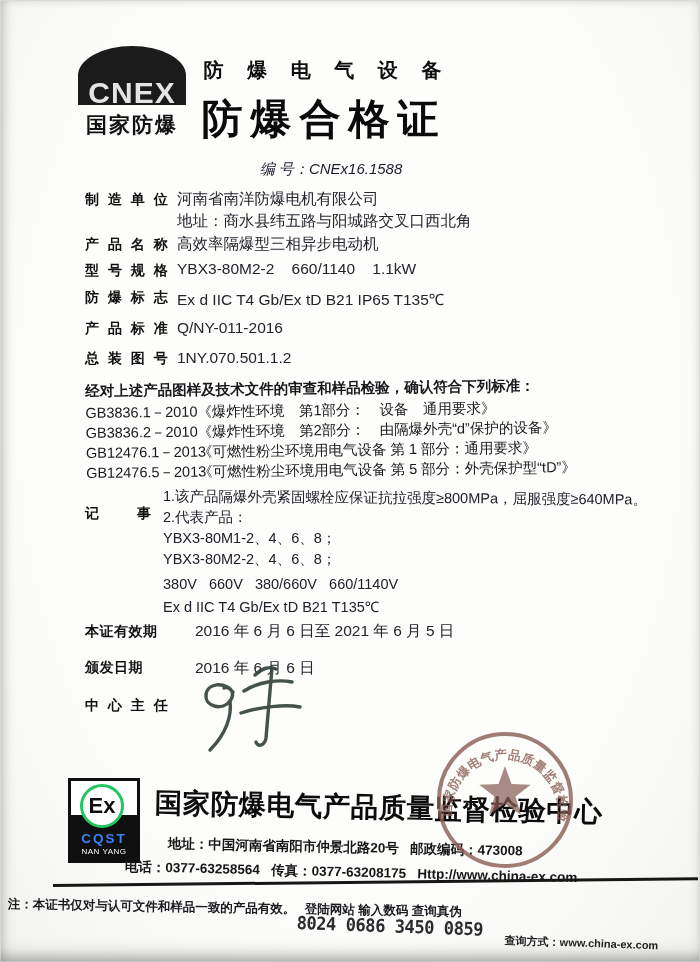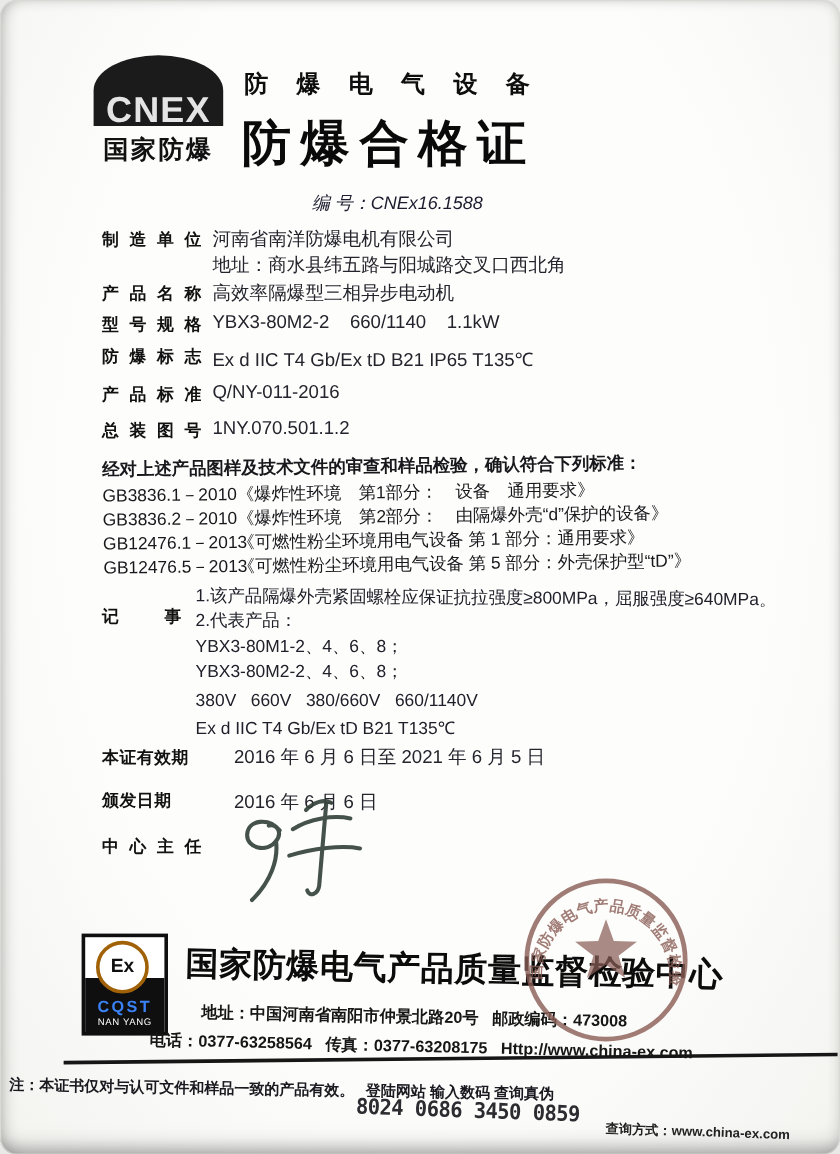--- a/index.html
+++ b/index.html
@@ -3,21 +3,20 @@
 <meta charset="utf-8">
 <style>
   html,body{margin:0;padding:0;background:#e9e9e7;}
   .page{
     position:relative;width:700px;height:962px;margin:0 auto;overflow:hidden;
     background:radial-gradient(ellipse at 50% 42%, #fdfdfc 60%, #f3f3f0 100%);
     font-family:"Liberation Sans",sans-serif;color:#222;
     box-shadow:inset 0 0 0 1px #d9d9d6, inset 10px 0 16px -12px #8a8a88,
                inset 0 -16px 22px -16px #9a9a98, inset -8px 0 14px -12px #b5b5b2,
                inset 0 8px 12px -10px #c6c6c3;
-    border-radius:14px;
   }
   .abs{position:absolute;}
   
   .dome{width:108px;height:59px;background:#1b1b1b;border-radius:108px 108px 0 0 / 59px 59px 0 0;}
   .cnex{width:108px;text-align:center;font-weight:bold;font-size:30px;letter-spacing:1px;
         color:#fff;mix-blend-mode:difference;font-family:"Liberation Sans",sans-serif;}
   .logo-cap{width:128px;text-align:center;font-size:21px;font-weight:700;letter-spacing:2px;color:#111;}
   .subtitle{width:334px;text-align:center;font-size:20px;font-weight:700;letter-spacing:9px;color:#0e0e0e;}
   .title{width:336px;text-align:center;font-size:41px;font-weight:900;letter-spacing:8px;color:#0a0a0a;}
   .certno{width:334px;text-align:center;font-size:15px;color:#1c1c2e;}
@@ -26,23 +25,23 @@
   .fval{font-size:15.5px;color:#24242c;white-space:pre;}
   .std{font-size:14.5px;color:#18181c;white-space:nowrap;}
   .std .code{display:inline-block;width:112px;}
   .note-line{font-size:14.5px;color:#20202a;white-space:pre;}
   
   .cname{font-size:27.5px;font-weight:900;font-family:"Liberation Serif",serif;
          letter-spacing:0.5px;color:#0c0c0c;white-space:nowrap;}
   .faddr{font-size:13.5px;font-weight:700;color:#161616;white-space:pre;}
   .exmark{width:66px;height:79px;border:3px solid #0f0f0f;background:#fff;}
   .exmark .blk{position:absolute;left:0;right:0;top:34px;bottom:0;background:#0f0f0f;z-index:1;}
-  .exmark .circ{position:absolute;left:9px;top:3px;width:38px;height:38px;border:3px solid #a16207;
+  .exmark .circ{position:absolute;left:9px;top:3px;width:38px;height:38px;border:3px solid #22c55e;
                 border-radius:50%;background:#fff;z-index:2;display:flex;align-items:center;justify-content:center;
-                font-weight:bold;font-size:16px;color:#0f0f0f;}
+                font-weight:bold;font-size:22px;color:#0f0f0f;}
   .exmark .cqst{position:absolute;left:0;right:0;top:50px;text-align:center;color:#3b82f6;z-index:3;
                 font-size:13.5px;font-weight:bold;letter-spacing:2px;}
   .exmark .ny{position:absolute;left:0;right:0;top:66px;text-align:center;color:#fff;z-index:3;
               font-size:8px;font-weight:normal;letter-spacing:0.5px;}
   .rule{height:3px;background:#161616;}
   .bnote{font-size:12.5px;font-weight:700;color:#19191f;white-space:pre;}
   .digits{font-family:"DejaVu Sans Mono","Liberation Mono",monospace;font-weight:bold;
           font-size:18px;letter-spacing:-0.5px;color:#2b2b30;white-space:pre;transform-origin:left top;}
   .query{font-size:11px;font-weight:700;color:#222;}
   .stamp{opacity:0.8;pointer-events:none;}

